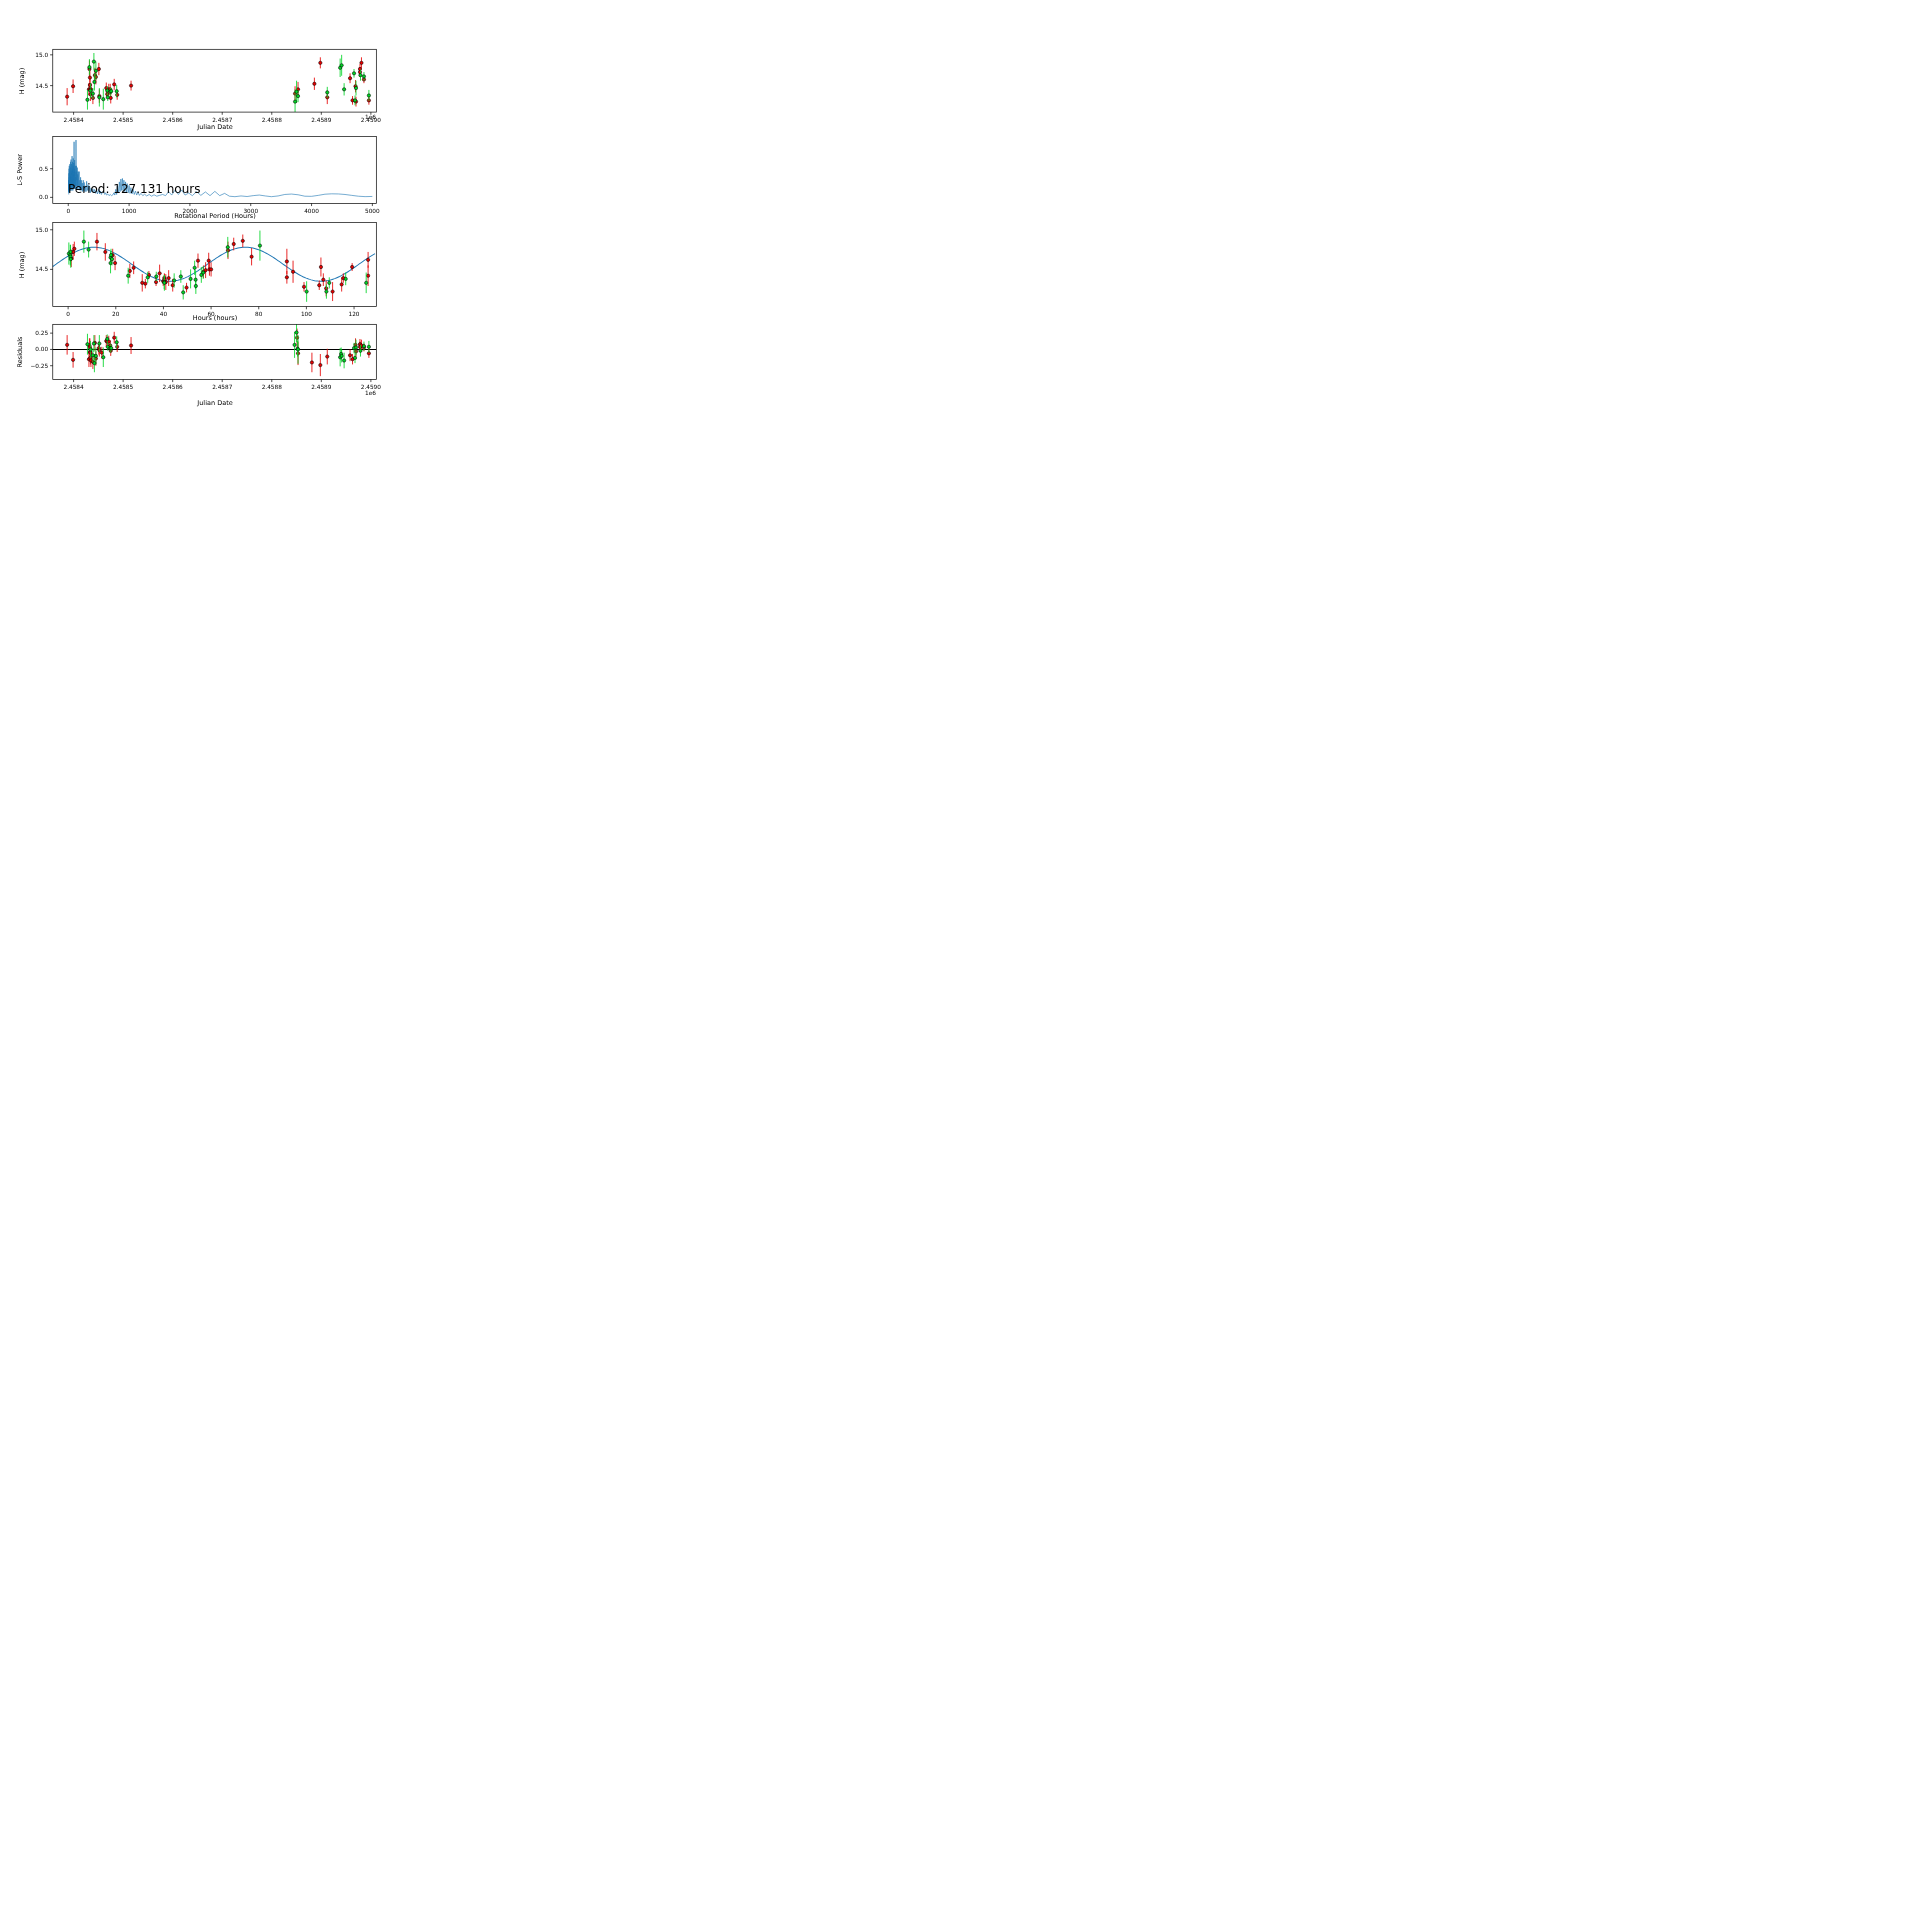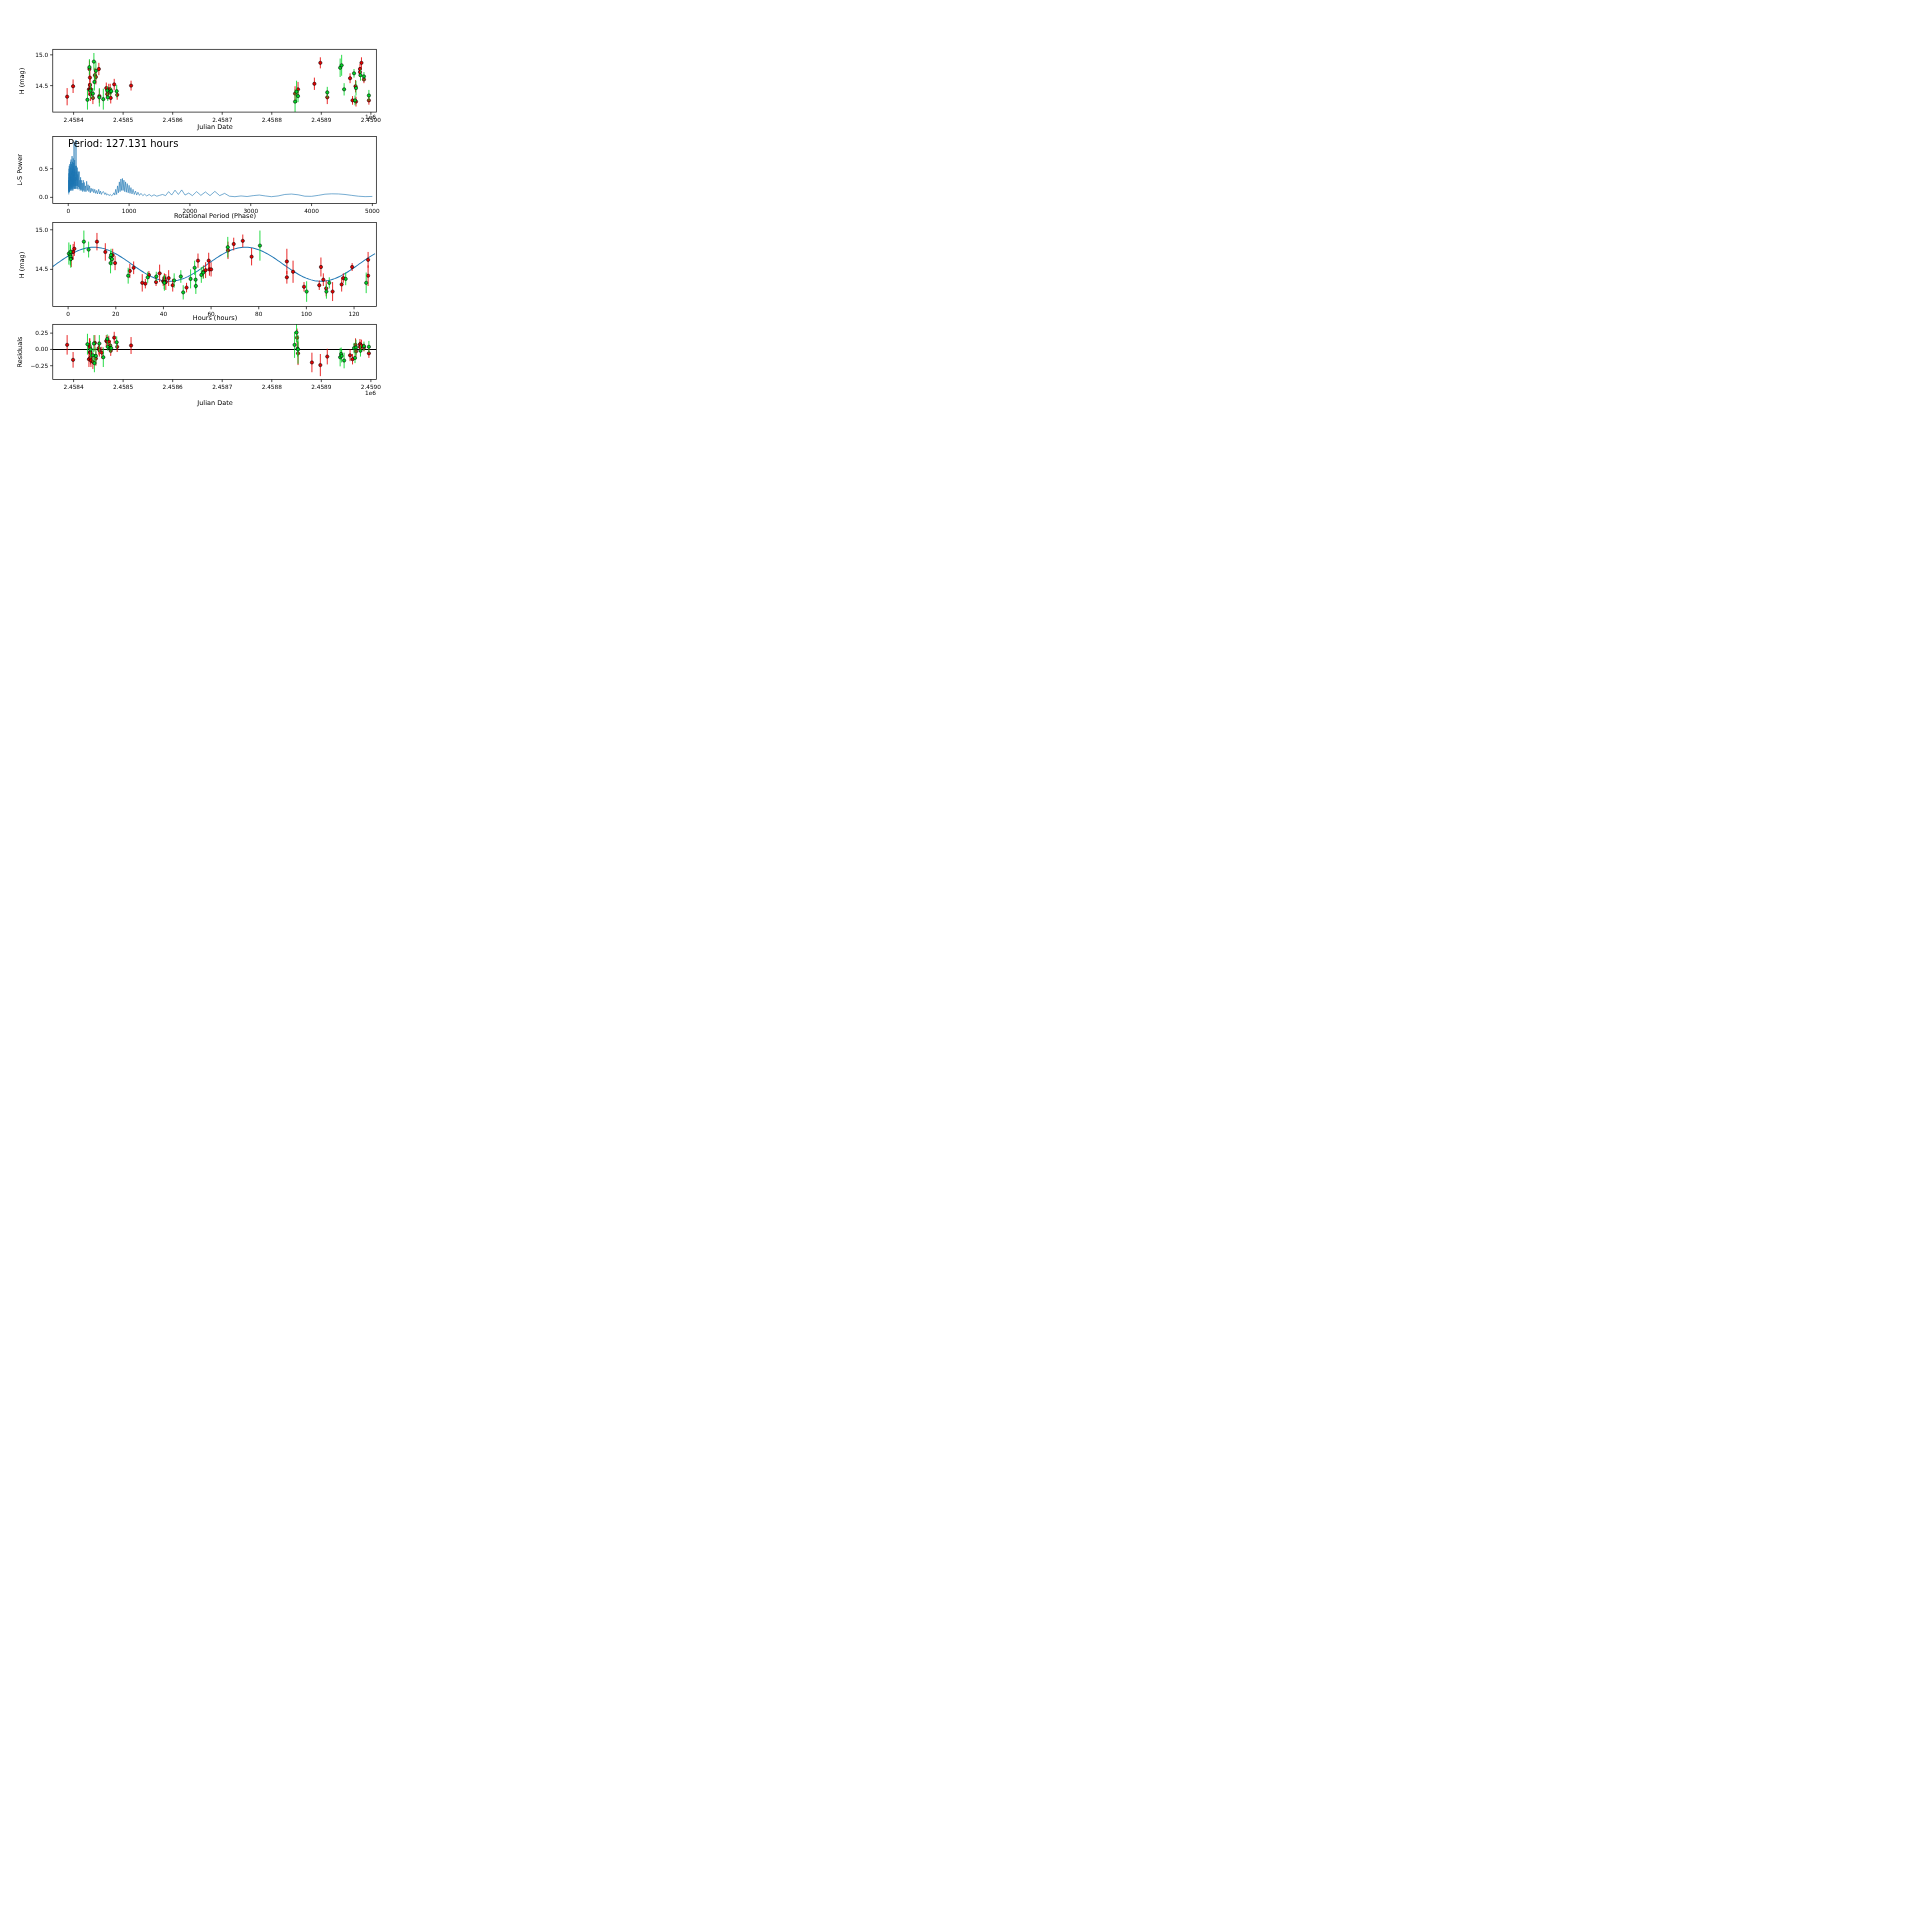--- a/index.html
+++ b/index.html
@@ -4,21 +4,21 @@
 <style>
   html,body{margin:0;padding:0;background:#ffffff;}
   body{font-family:"DejaVu Sans","Liberation Sans",sans-serif;}
   #figure{position:relative;width:416px;height:416px;background:#a3a3a3;overflow:hidden;}
   .title{position:absolute;left:0;top:8.5px;width:416px;text-align:center;
          font-size:8px;color:#000;}
   .axlabel{position:absolute;font-size:6.5px;color:#000;white-space:nowrap;}
   .xlabel{transform:translate(-50%,-50%);}
   .ylabel{transform:translate(-50%,-50%) rotate(-90deg);}
   .offset{transform:translate(-100%,-50%);font-size:5.8px;}
-  .annot{position:absolute;font-size:10px;color:#000;white-space:nowrap;}
+  .annot{position:absolute;font-size:12px;color:#000;white-space:nowrap;margin-top:44px;}
   svg{position:absolute;left:0;top:0;}
 </style>
 </head>
 <body>
 
 <div id="figure">
   <div class="title">light-curve/85883_combined</div>
 
   <svg id="plot" width="416" height="416" viewBox="0 0 1080 1080">
       <rect x="0" y="0" width="1080" height="1080" fill="#ffffff"></rect>
@@ -569,21 +569,21 @@
         <line x1="130" y1="949.4615384615385" x2="137" y2="949.4615384615385" stroke="#000" stroke-width="1.8"></line>
         <text x="125" y="954.4615384615385">−0.25</text>
       </g>
     </svg>
 
   <div class="axlabel ylabel" style="left:22.3px;top:81px;">H (mag)</div>
   <div class="axlabel xlabel" style="left:215px;top:127px;">Julian Date</div>
   <div class="axlabel offset" style="left:376px;top:117px;">1e6</div>
 
   <div class="axlabel ylabel" style="left:20px;top:170px;">L-S Power</div>
-  <div class="axlabel xlabel" style="left:215px;top:216px;">Rotational Period (Phase)</div>
+  <div class="axlabel xlabel" style="left:215px;top:216px;">Rotational Period (Hours)</div>
   <div class="annot" style="left:68px;top:138px;">Period: 127.131 hours</div>
 
   <div class="axlabel ylabel" style="left:22.3px;top:265px;">H (mag)</div>
   <div class="axlabel xlabel" style="left:215px;top:318px;">Hours (hours)</div>
 
   <div class="axlabel ylabel" style="left:20px;top:352px;">Residuals</div>
   <div class="axlabel xlabel" style="left:215px;top:403px;">Julian Date</div>
   <div class="axlabel offset" style="left:376px;top:393px;">1e6</div>
 </div>
 

